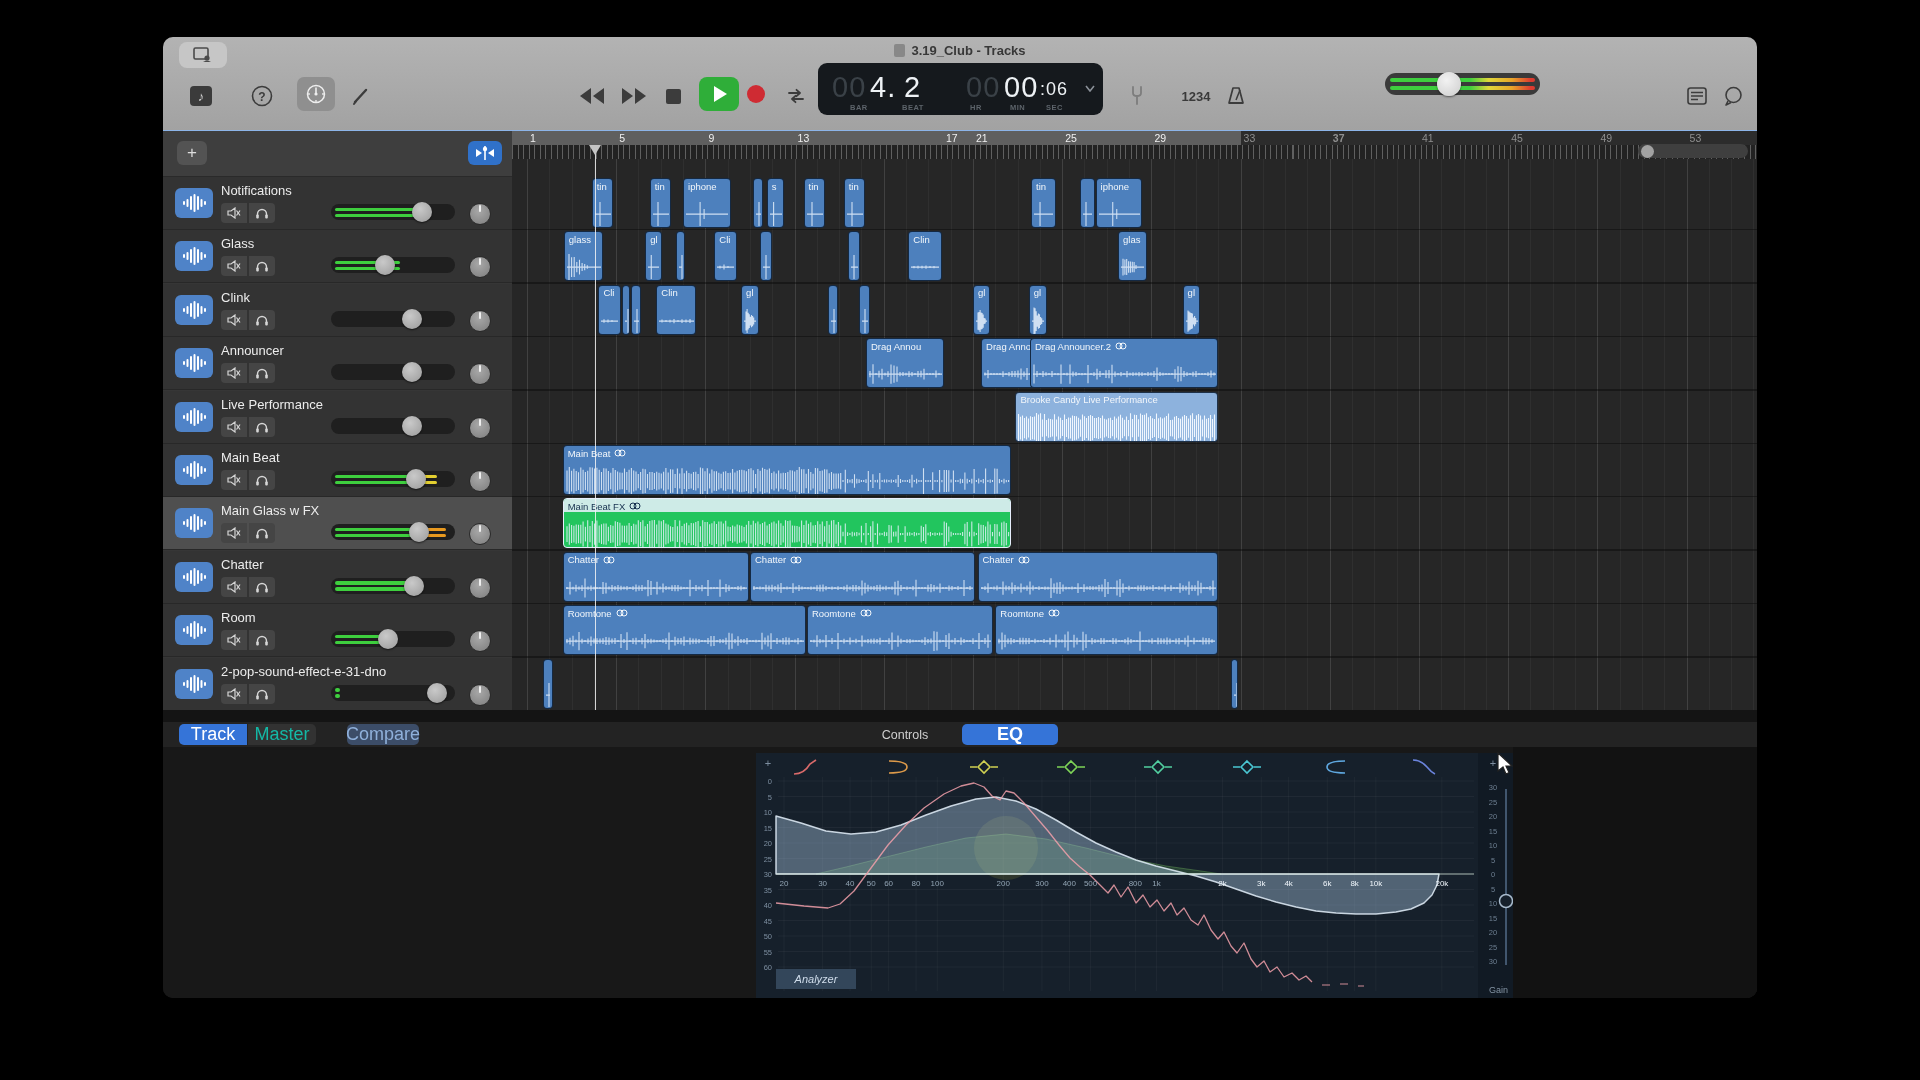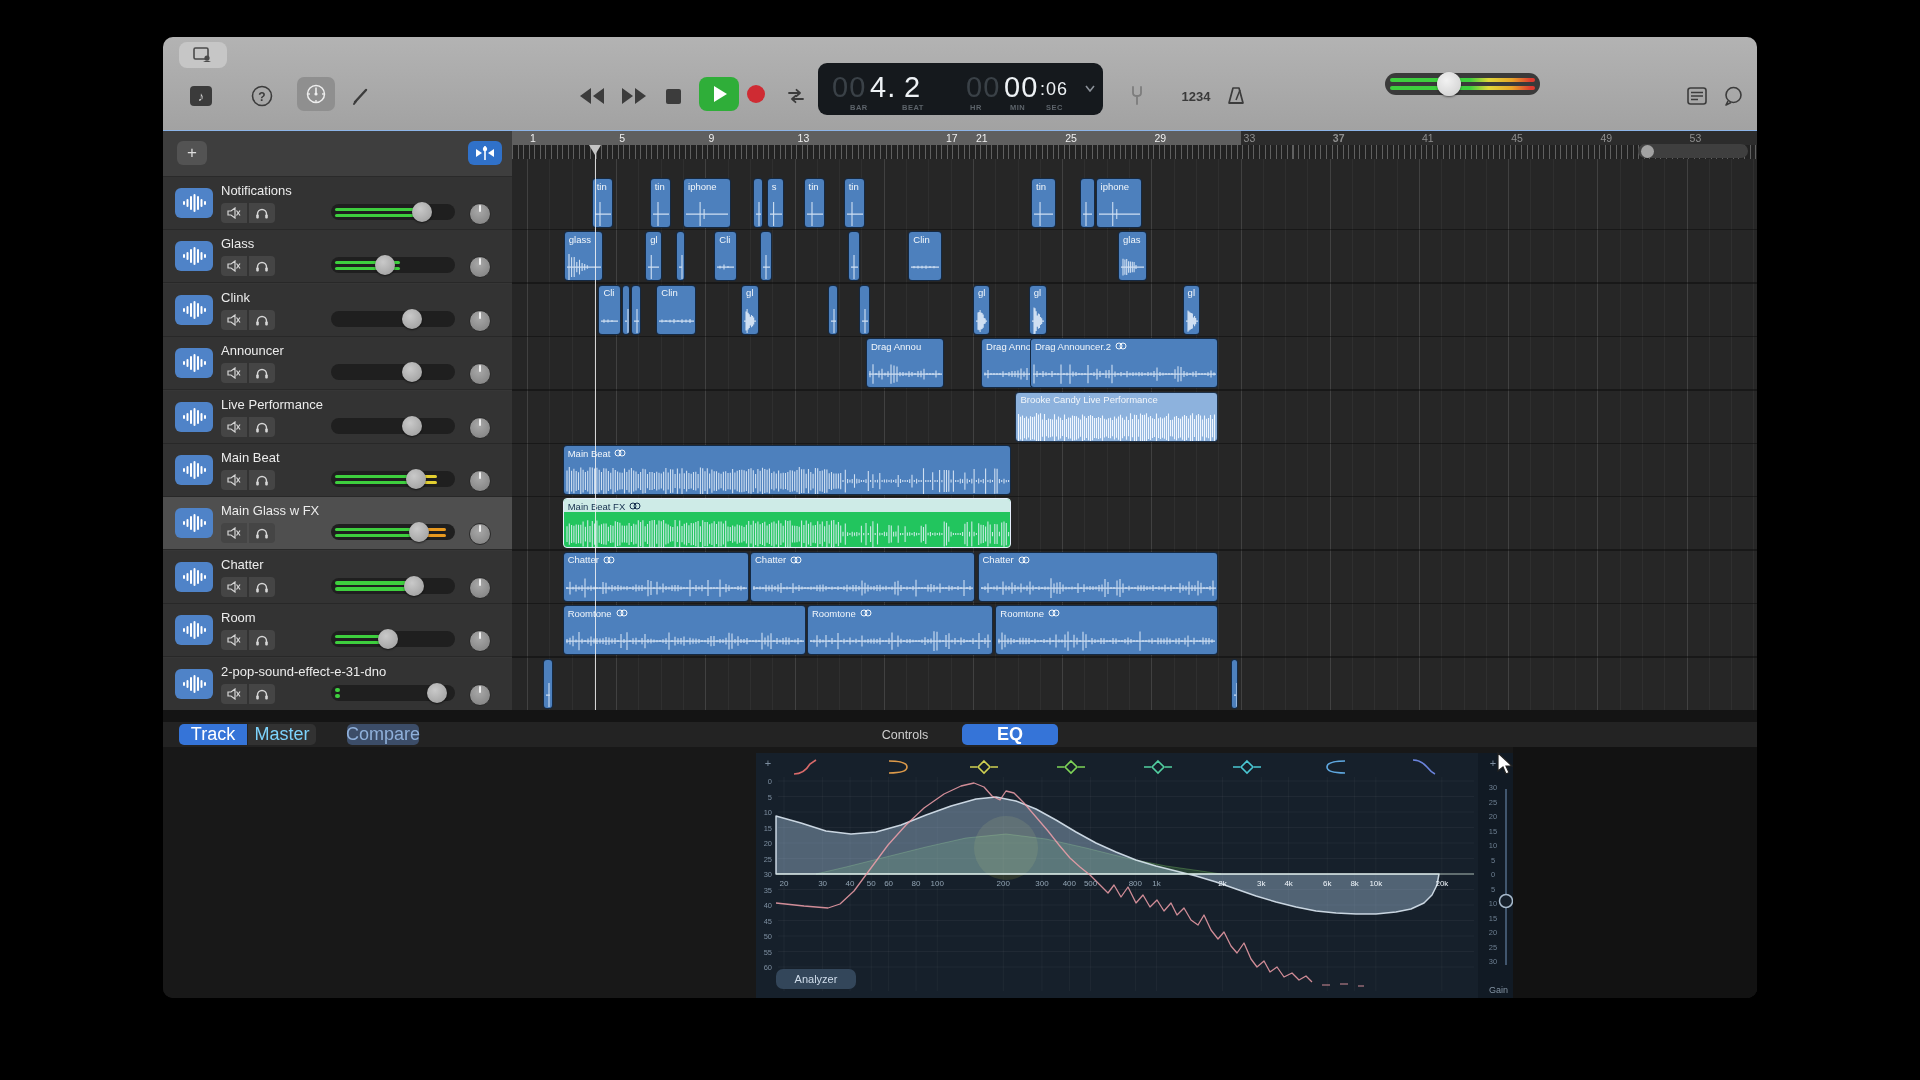--- a/index.html
+++ b/index.html
@@ -90,53 +90,54 @@
     border-right:6px solid transparent; border-top:10px solid #c4c4c4; }
   .zoomslider { position:absolute; left:1126px; top:13px; width:110px; height:14px; background:#3f3f3f; border-radius:7px; }
   .zoomslider .zk { position:absolute; left:3px; top:0.5px; width:13px; height:13px; border-radius:50%; background:#a2a2a2; }
 
   
   .gapstrip { position:absolute; left:0; top:673px; width:1594px; height:12px; background:#141414; }
   .tabsbar { position:absolute; left:0; top:685px; width:1594px; height:25px; background:#232323; }
   .seg { position:absolute; top:2px; height:21px; font-size:18px; display:flex; align-items:center;
     justify-content:center; border-radius:5px; }
   .tab-track { left:16px; width:68px; background:#3574d8; color:#fff; border-radius:5px 0 0 5px; }
-  .tab-master { left:85px; width:68px; background:#323232; color:#7dd3fc; border-radius:0 5px 5px 0; }
+  .tab-master { left:85px; width:68px; background:#323232; color:#14b8a6; border-radius:0 5px 5px 0; }
   .tab-compare { left:184px; width:72px; background:#3c4d68; color:#8fb0da; }
   .lbl-controls { position:absolute; left:700px; top:2px; width:84px; height:21px; color:#cfcfcf;
     font-size:12.5px; display:flex; align-items:center; justify-content:center; }
   .tab-eq { left:799px; width:96px; background:#3574d8; color:#fff; font-weight:bold; }
   .bottom { position:absolute; left:0; top:710px; width:1594px; height:251px; background:#181818; }
   .settings { position:absolute; left:0; top:0; width:349px; height:251px; background:#2c2c2c; }
   .pwr { position:absolute; left:20px; top:14px; width:34px; height:24px; background:#3b73d6; border-radius:6px;
     display:flex; align-items:center; justify-content:center; }
   .setting-dd { position:absolute; left:66px; top:14px; width:262px; height:24px; background:#454545;
     border:1px solid #565656; border-radius:5px; color:#a8a8a8; font-size:12.5px; line-height:22px; padding-left:10px; }
   .setting-dd .chev { position:absolute; right:7px; top:3px; color:#b5b5b5; font-size:8px; line-height:8px; text-align:center; }
   .rightgap { position:absolute; left:1350px; top:0; width:244px; height:251px; background:#121212; }
   .eqpanel { position:absolute; left:593px; top:6px; width:757px; height:245px; background:#16202b; }
   .analyzer-btn { position:absolute; left:20px; top:216px; width:80px; height:20px; background:#33465a;
-    border-radius:7px; color:#cfdcea; font-size:11px; display:flex; align-items:center; justify-content:center; }
+    border-radius:0; color:#cfdcea; font-size:11px; display:flex; align-items:center; justify-content:center;font-style:italic; }
 
   .cursor { position:absolute; left:1496px; top:752px; z-index:99; }
 </style>
 </head>
 <body>
 <div class="stage">
 
 <div class="window">
 
   <div class="toolbar">
     <div class="share-tab">
       <svg width="20" height="16" viewBox="0 0 20 16">
             <rect x="1" y="1" width="14" height="11" rx="1.5" fill="none" stroke="#4a4a4a" stroke-width="1.6"></rect>
             <circle cx="14" cy="11" r="2.6" fill="#4a4a4a"></circle>
             <path d="M10 15 q4 -3 8 0" fill="#4a4a4a"></path>
           </svg>
     </div>
+    <div class="win-title"><span class="doc"></span><span>3.19_Club - Tracks</span></div>
 
     <div class="tbtn" style="left:20px; width:36px; height:30px;">
       <svg width="26" height="24" viewBox="0 0 26 24">
             <rect x="2" y="2" width="22" height="20" rx="4" fill="#3b3b3b"></rect>
             <text x="13" y="17" font-size="13" fill="#cfcfcf" text-anchor="middle">♪</text>
           </svg>
     </div>
     <div class="tbtn" style="left:86px; width:26px; height:30px;">
       <svg width="24" height="24" viewBox="0 0 24 24">
             <circle cx="12" cy="12" r="9.5" fill="none" stroke="#3c3c3c" stroke-width="1.6"></circle>

